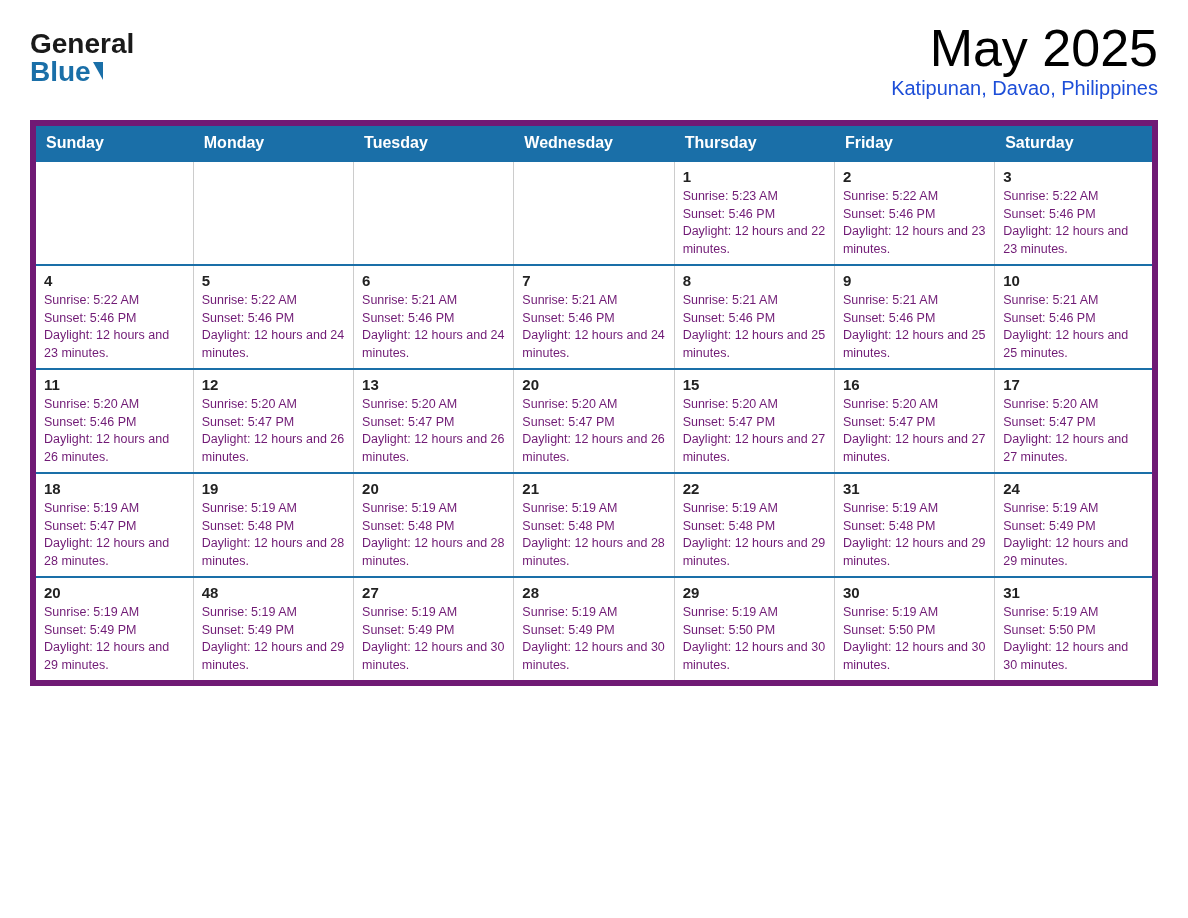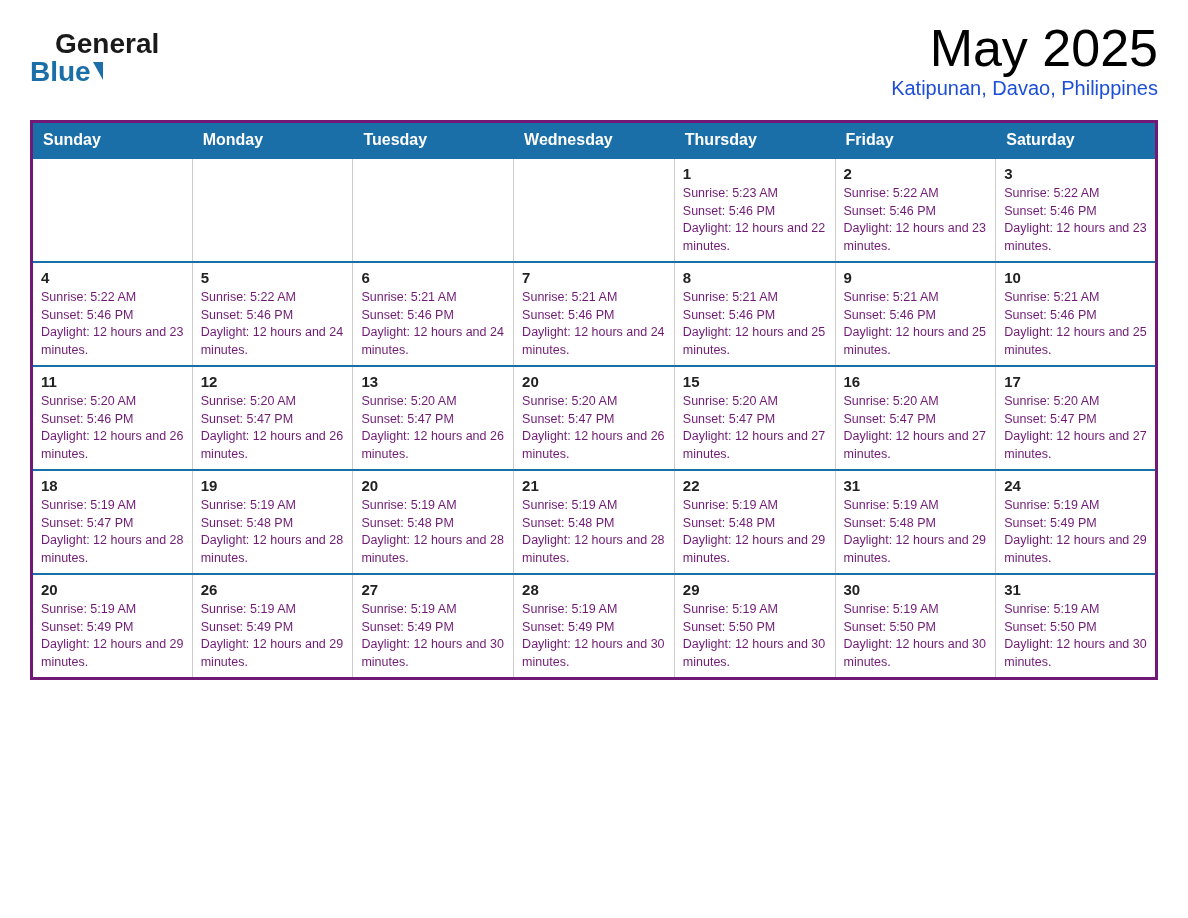--- a/index.html
+++ b/index.html
@@ -20,21 +20,20 @@
       display: flex;
       flex-direction: column;
       align-items: flex-start;
       padding-top: 10px;
     }
     .logo-general {
       font-size: 28px;
       font-weight: bold;
       color: #1a1a1a;
       line-height: 1;
-      margin-left: 25px;
     }
     .logo-blue {
       font-size: 28px;
       font-weight: bold;
       color: #1a6fa8;
       line-height: 1;
       display: flex;
       align-items: center;
       justify-content: space-between;
     }
@@ -57,21 +56,21 @@
       color: #000000;
       line-height: 1.1;
     }
     .location {
       font-size: 20px;
       color: #1d4ed8;
     }
     .calendar {
       width: 100%;
       border-collapse: collapse;
-      border: 3px solid #701a75;
+      border: 6px solid #701a75;
     }
     .calendar th {
       background-color: #1a6fa8;
       color: #fff;
       font-size: 16px;
       font-weight: bold;
       padding: 8px 10px;
       text-align: left;
       border: 1px solid #1a6fa8;
     }
@@ -240,21 +239,21 @@
           <span class="day-number">24</span>
           <div class="day-info">Sunrise: 5:19 AM<br>Sunset: 5:49 PM<br>Daylight: 12 hours and 29 minutes.</div>
         </td>
       </tr>
       <tr class="week-row">
         <td>
           <span class="day-number">20</span>
           <div class="day-info">Sunrise: 5:19 AM<br>Sunset: 5:49 PM<br>Daylight: 12 hours and 29 minutes.</div>
         </td>
         <td>
-          <span class="day-number">26</span>
+          <span class="day-number">48</span>
           <div class="day-info">Sunrise: 5:19 AM<br>Sunset: 5:49 PM<br>Daylight: 12 hours and 29 minutes.</div>
         </td>
         <td>
           <span class="day-number">27</span>
           <div class="day-info">Sunrise: 5:19 AM<br>Sunset: 5:49 PM<br>Daylight: 12 hours and 30 minutes.</div>
         </td>
         <td>
           <span class="day-number">28</span>
           <div class="day-info">Sunrise: 5:19 AM<br>Sunset: 5:49 PM<br>Daylight: 12 hours and 30 minutes.</div>
         </td>

